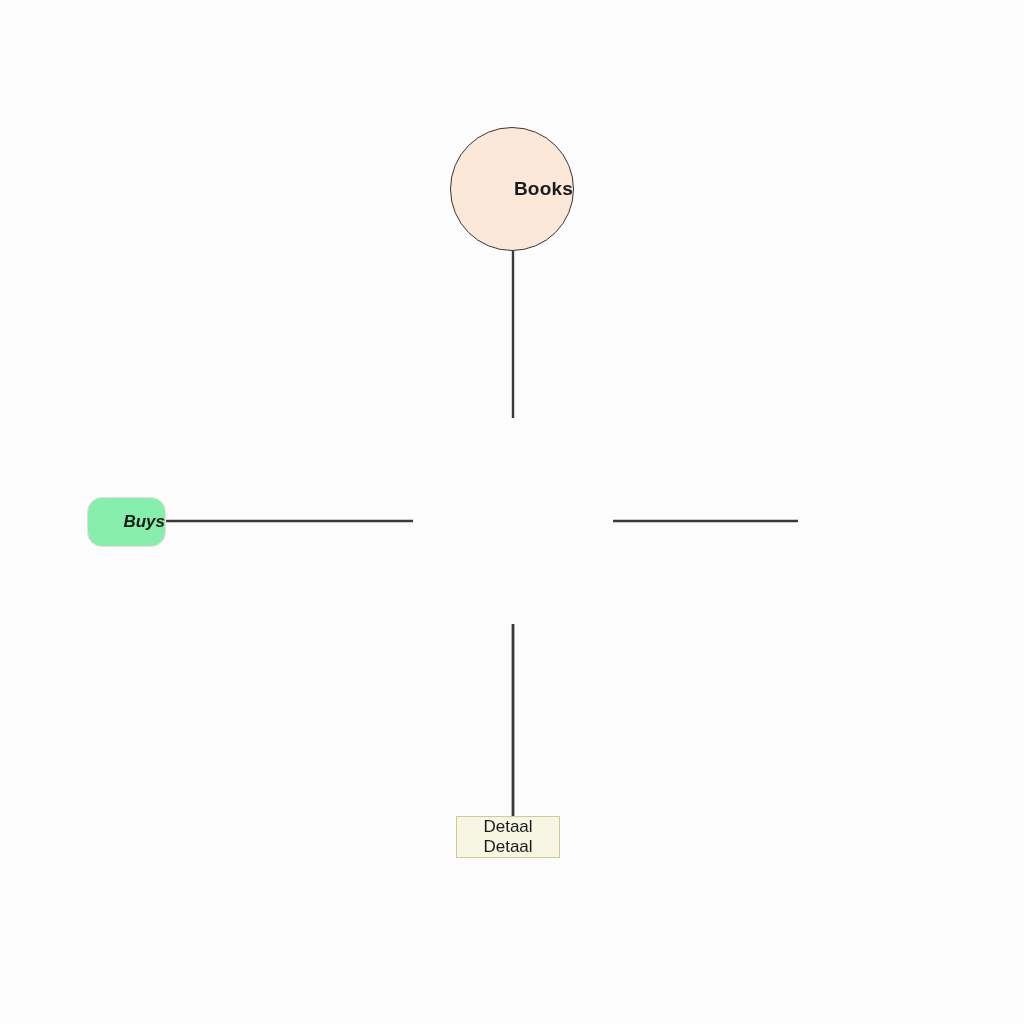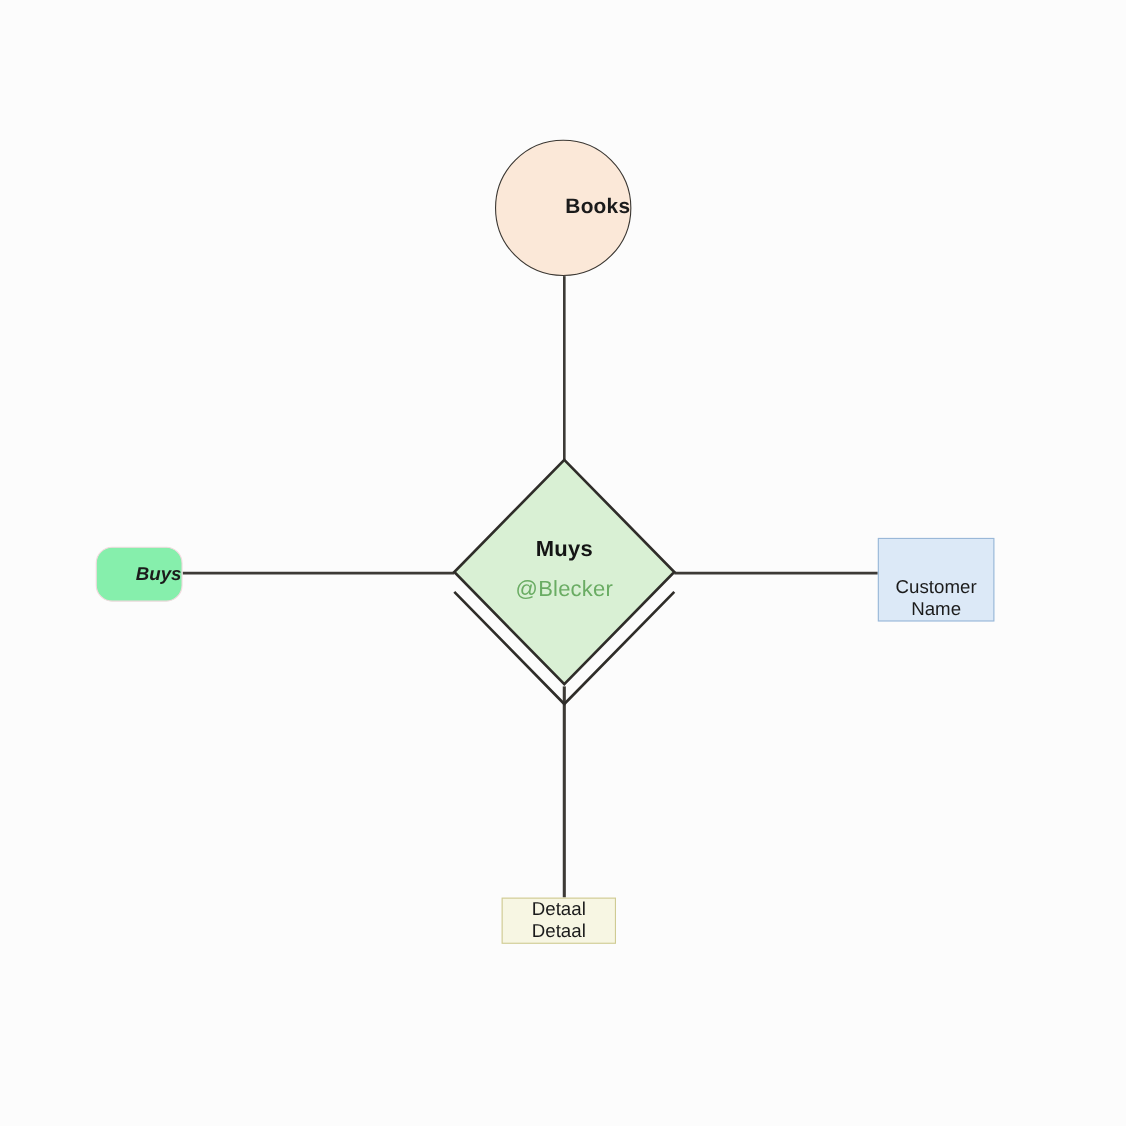--- a/index.html
+++ b/index.html
@@ -147,38 +147,24 @@
     <line x1="513" y1="251" x2="513" y2="418" stroke="#3d3a36" stroke-width="2.4"></line>
     <line x1="166" y1="521" x2="413" y2="521" stroke="#3d3a36" stroke-width="2.4"></line>
     <line x1="613" y1="521" x2="798" y2="521" stroke="#3d3a36" stroke-width="2.4"></line>
     <line x1="513" y1="624" x2="513" y2="816" stroke="#3d3a36" stroke-width="2.8"></line>
   </svg>
 
   <div class="node" id="node-books">
     <span>Books</span>
   </div>
 
-  <div class="node" id="node-relationship">
-    <svg width="212" height="232" viewBox="0 0 212 232" aria-hidden="true">
-      <polygon points="106,6 206,108 106,210 6,108" fill="#d9f0d4" stroke="#2f2d29" stroke-width="2.4" stroke-linejoin="miter"></polygon>
-      <polyline points="6,126 106,228 206,126" fill="none" stroke="#2f2d29" stroke-width="2.4" stroke-linejoin="miter"></polyline>
-    </svg>
-    <div id="relationship-labels">
-      <span id="relationship-title">Muys</span>
-      <span id="relationship-subtitle">@Blecker</span>
-    </div>
-  </div>
 
   <div class="node" id="node-buys">
     <span>Buys</span>
   </div>
 
-  <div class="node" id="node-customer">
-    <span class="node-line">Customer</span>
-    <span class="node-line">Name</span>
-  </div>
 
   <div class="node" id="node-detail">
     <span class="node-line">Detaal</span>
     <span class="node-line">Detaal</span>
   </div>
 
 </div>
 
 </body></html>

